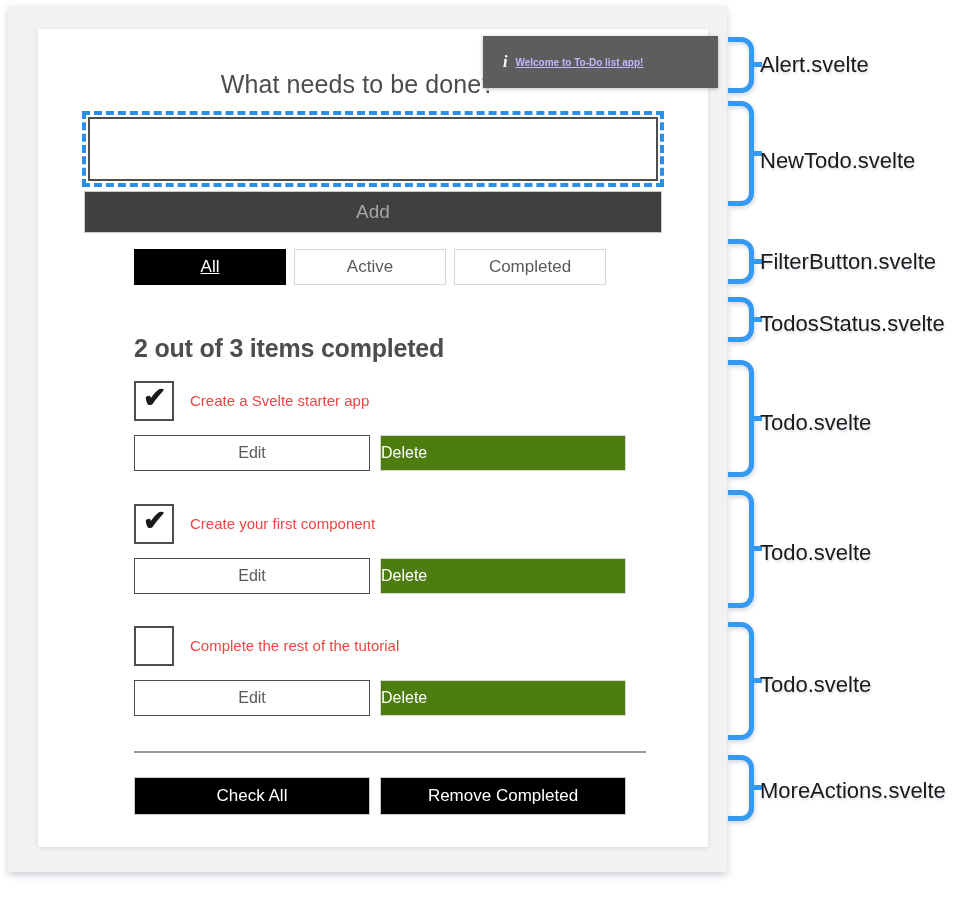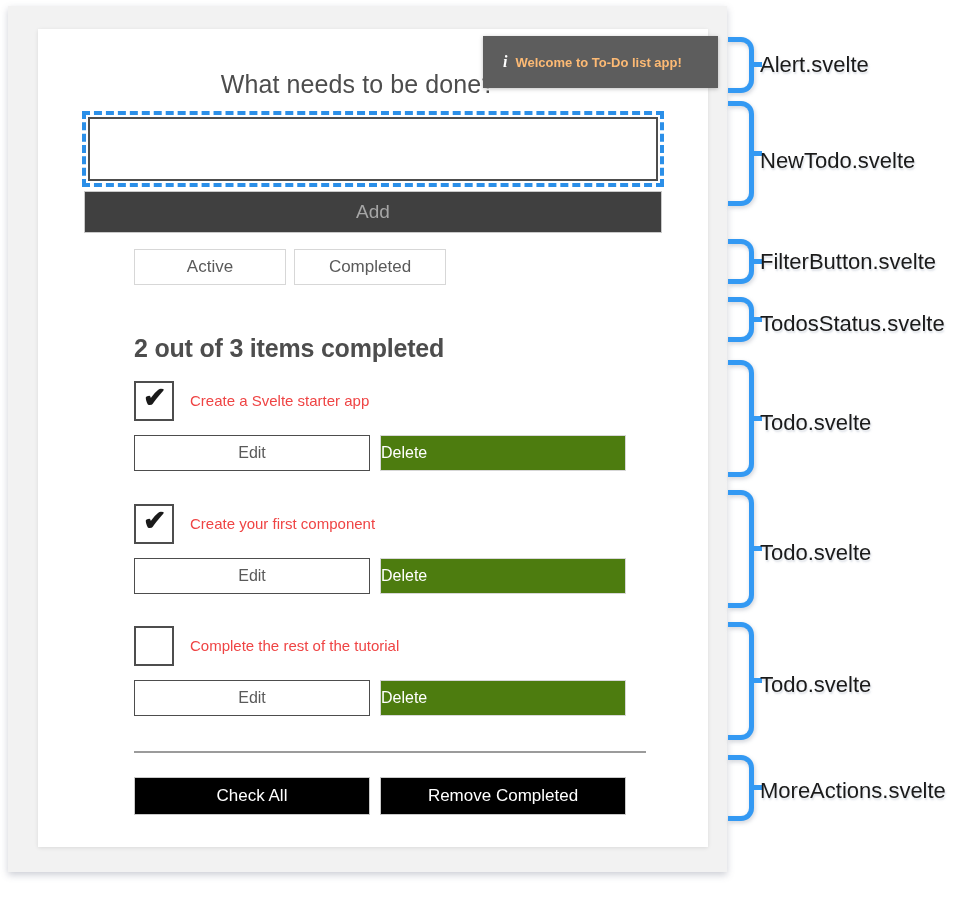--- a/index.html
+++ b/index.html
@@ -248,23 +248,24 @@
   #alert-icon {
     margin-left: 20px;
     margin-right: 8px;
     font-family: "Liberation Serif", serif;
     font-style: italic;
     font-weight: bold;
     font-size: 16px;
     color: #ffffff;
   }
   #alert-text {
-    font-size: 13px;
+    font-size: 10px;
     font-weight: bold;
-    color: #fdba74;
+    color: #c4b5fd;
+    text-decoration: underline;
   }
 
   
   #annotations {
     position: absolute;
     left: 0; top: 0;
     width: 968px; height: 900px;
     pointer-events: none;
   }
   .anno-bracket {
@@ -301,20 +302,21 @@
 
     <div id="app-heading">What needs to be done?</div>
 
     <div id="new-todo-wrap">
       <input id="new-todo-input" type="text" placeholder="" style="">
     </div>
 
     <div id="add-button">Add</div>
 
     <div id="filter-row">
+      <div class="filter-btn is-selected">All</div>
       <div class="filter-btn">Active</div>
       <div class="filter-btn">Completed</div>
     </div>
 
     <div id="todos-status">2 out of 3 items completed</div>
 
     <div class="todo-item" style="top:352px;">
       <div class="todo-check-row">
         <div class="todo-checkbox">
           <span class="tick">✔</span>

